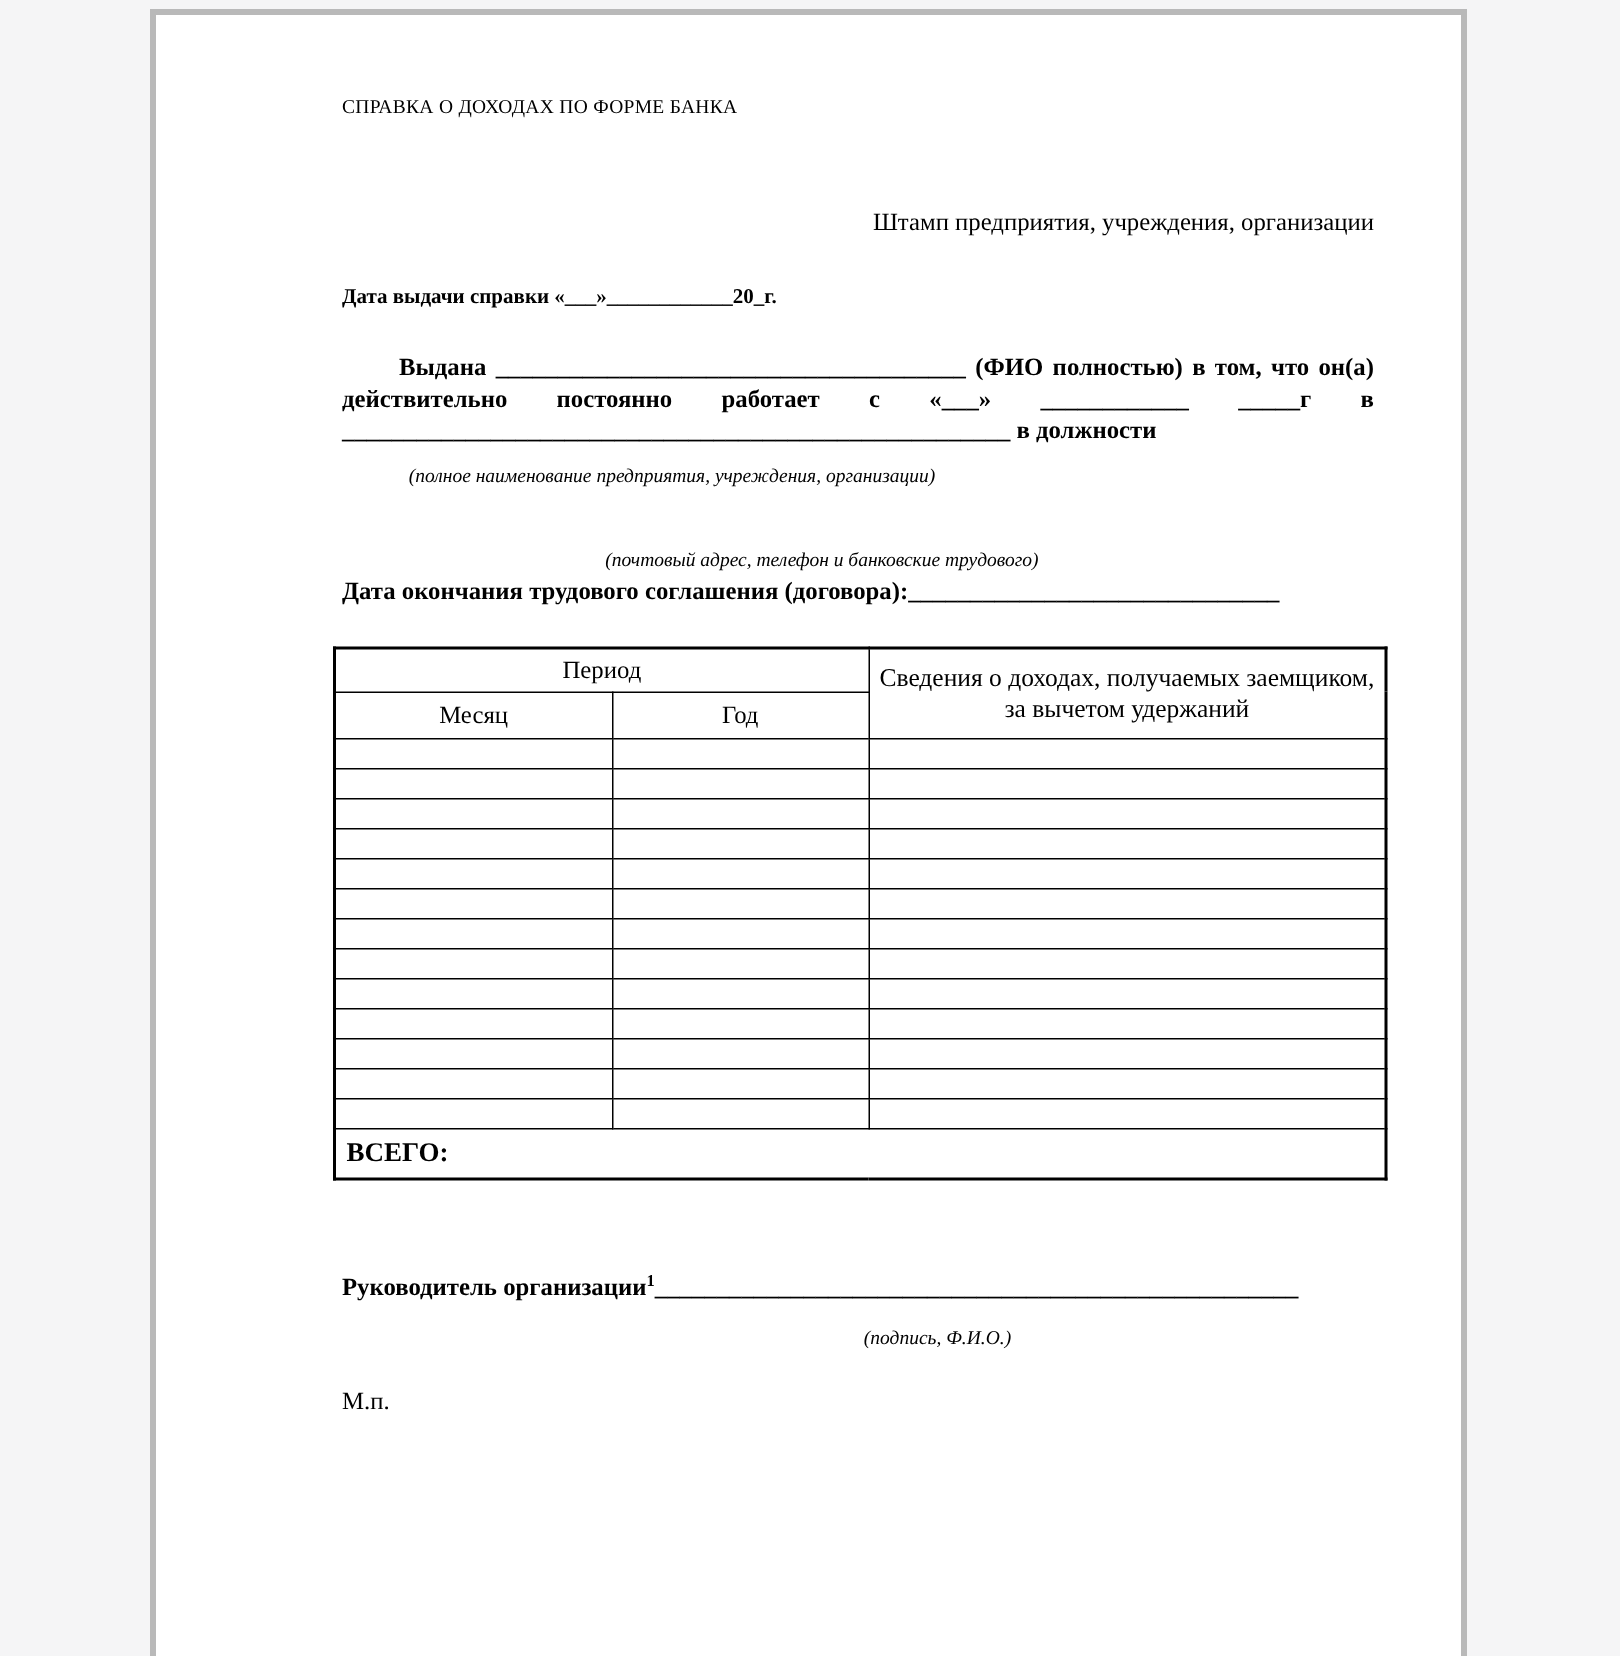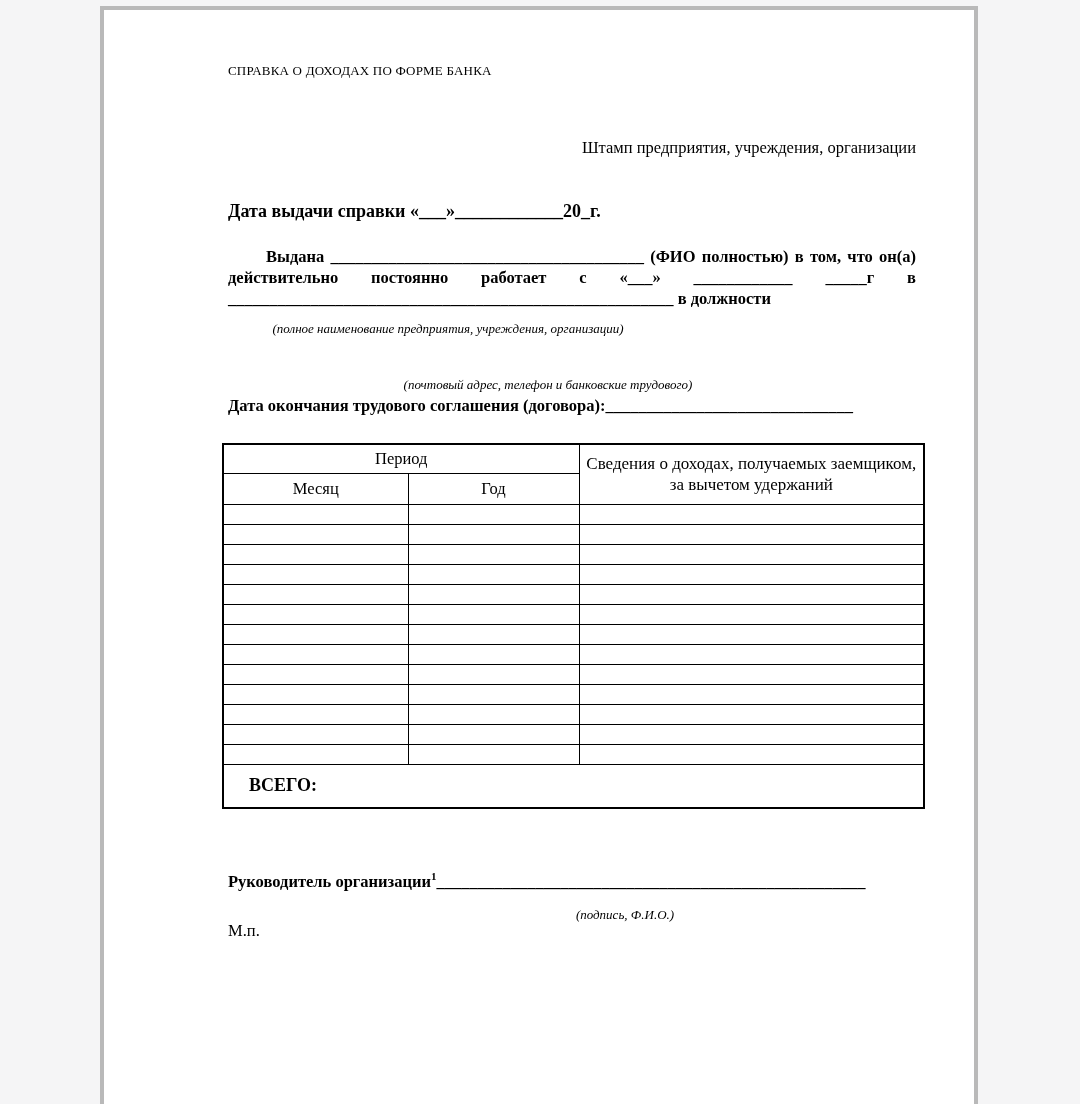--- a/index.html
+++ b/index.html
@@ -24,22 +24,22 @@
     letter-spacing:.2px;
   }
   .stamp {
     margin-top:60px;
     font-size:16.5px; line-height:18px;
     text-align:right;
   }
   .title { margin-top:42px; text-align:center; }
   .title div { font-weight:bold; font-size:16.5px; line-height:22px; }
   .issue-date {
-    margin-top:44px;
-    font-weight:bold; font-size:18px; line-height:20px;
+    margin-top:32px;
+    font-weight:bold; font-size:14px; line-height:20px;
   }
   .para { margin-top:25px; font-size:16.5px;font-weight:bold; }
   .para div { line-height:21px; }
   .j { text-align:justify; text-align-last:justify; }
   .indent { text-indent:38px; }
   .caption { font-size:13px; font-style:italic; line-height:15px; }
   .caption-company { margin-top:12px; width:440px; text-align:center; }
   .caption-address { margin-top:41px; width:100%; text-align:center; position:relative; left:-24px; }
   .contract-end {
     margin-top:4px;
@@ -56,29 +56,29 @@
   td.hcell { text-align:center; font-size:16.5px; vertical-align:middle; }
   td.period-cell { height:29px; }
   td.month-cell, td.year-cell { height:31px; }
   td.info-cell {
     font-weight:normal; font-size:17px; line-height:21px;
     text-align:center; vertical-align:middle; padding:2px 4px;
   }
   tr.empty-row td { height:20px; }
   tr.total-row td {
     font-weight:bold; font-size:18px;
-    height:44px; padding-left:25px; vertical-align:middle;
+    height:34px; padding-left:7px; vertical-align:middle;
   }
   .head-line {
     margin-top:56px;
     font-weight:bold; font-size:16.5px; line-height:22px;
   }
   .head-line sup { font-size:11px; font-weight:bold; }
   .caption-sig { margin-top:14px; width:100%; text-align:center; position:relative; left:53px; }
-  .mp { font-size:16.5px; line-height:18px; }
+  .mp { margin-top:26px; font-size:16.5px; line-height:18px; }
 </style>
 </head>
 <body>
 
 <div class="page">
 
   <div class="top-label">СПРАВКА О ДОХОДАХ ПО ФОРМЕ БАНКА</div>
 
   <div class="stamp">Штамп предприятия, учреждения, организации</div>
 

